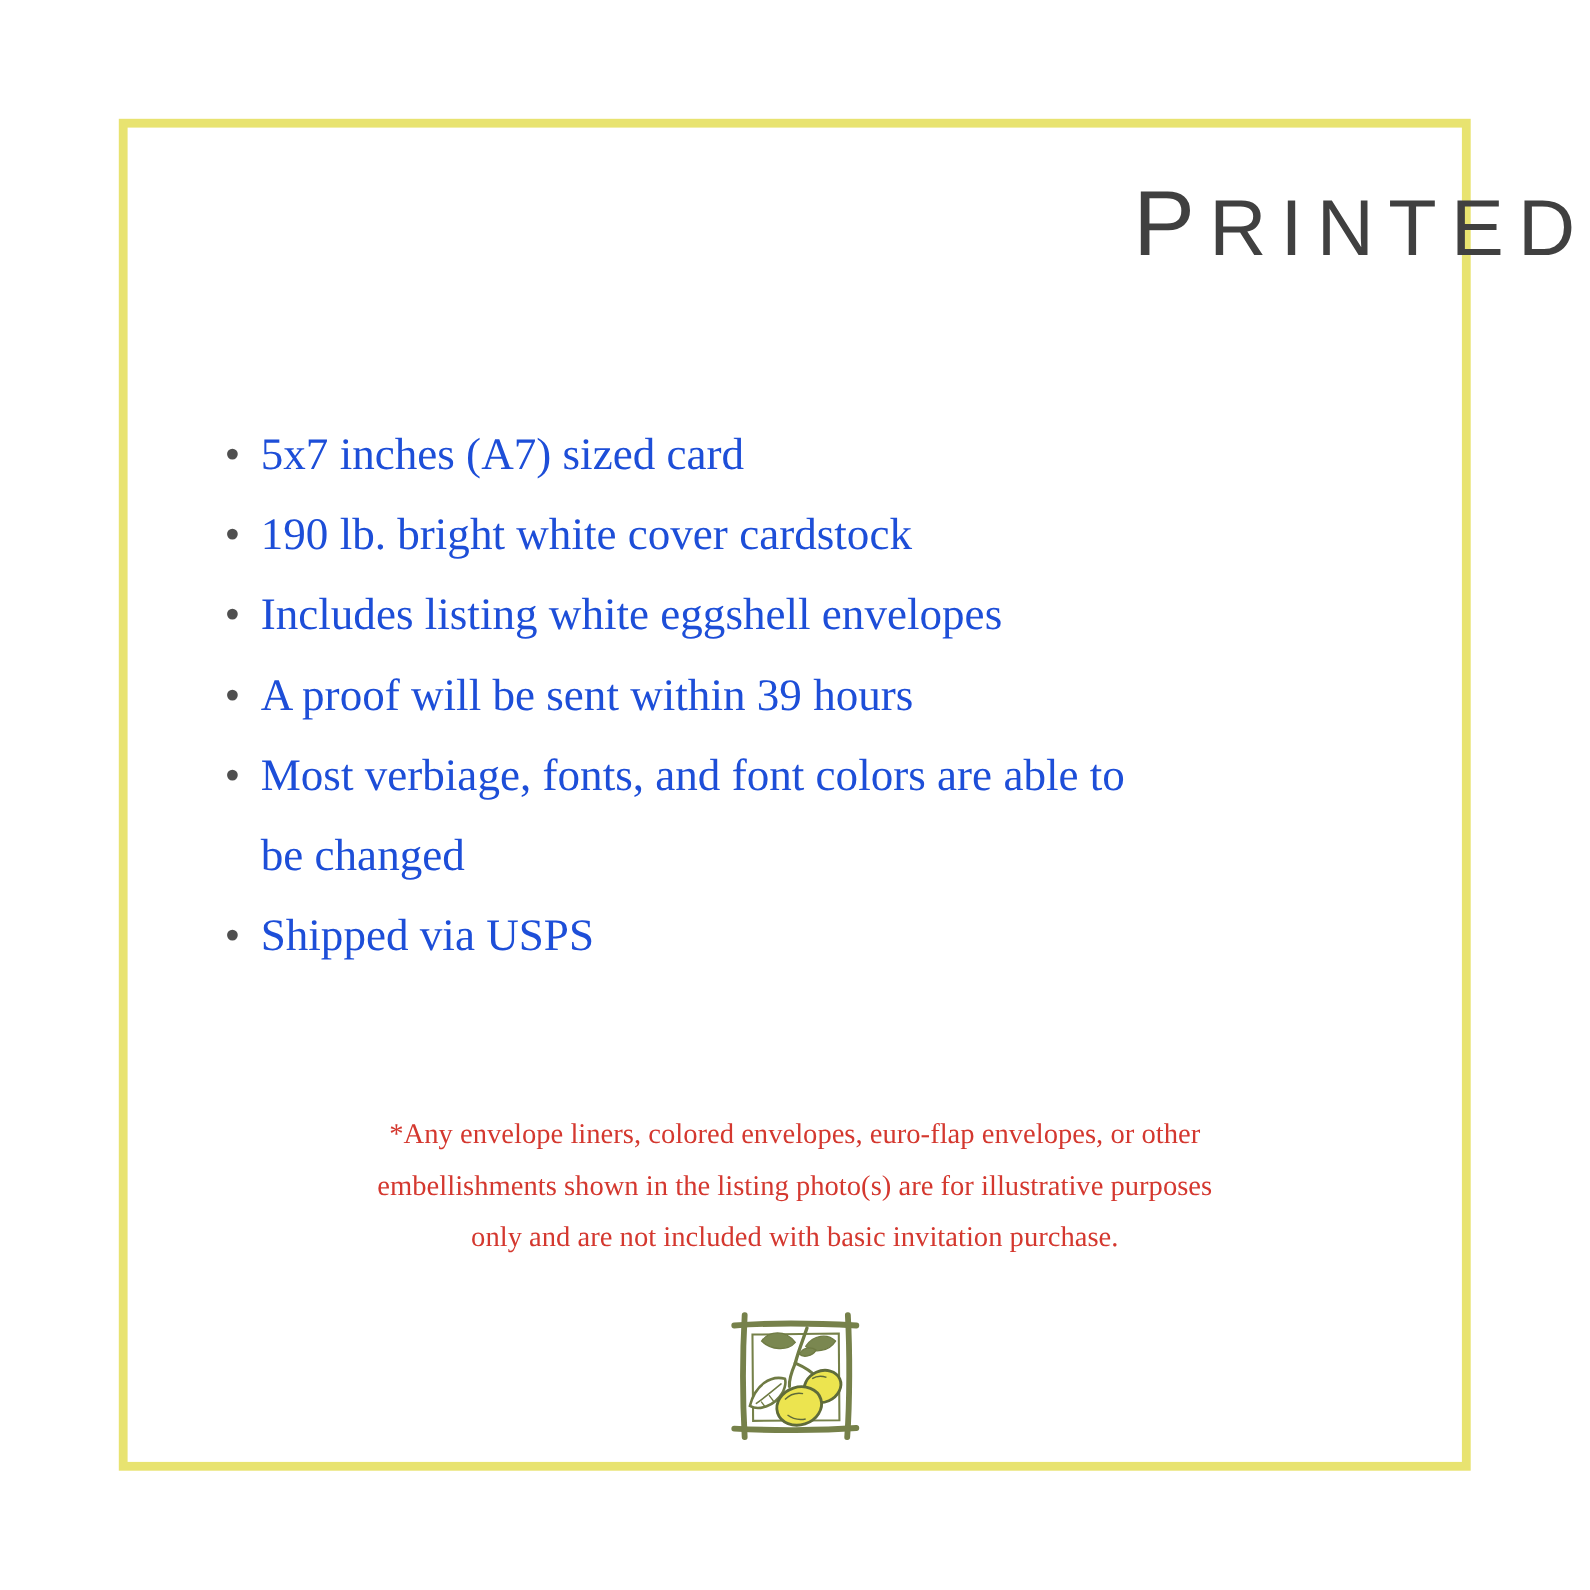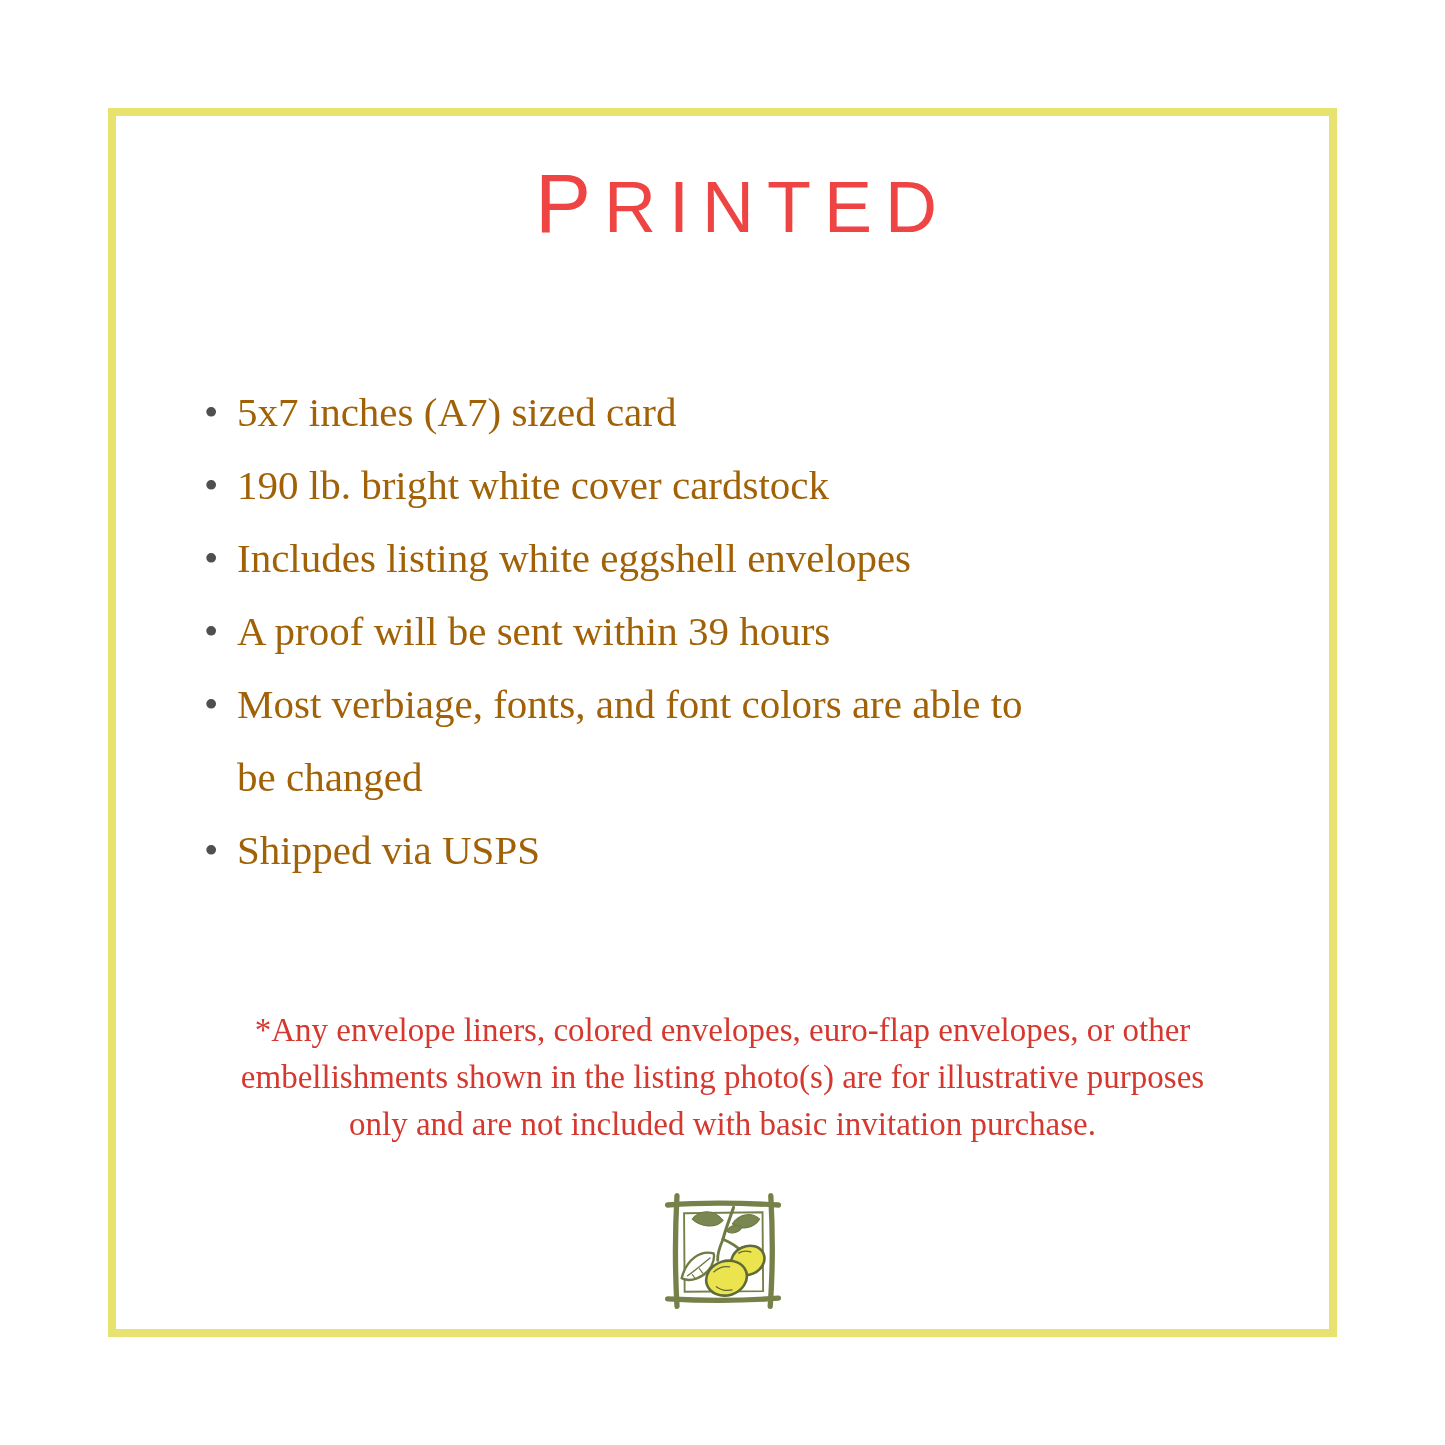--- a/index.html
+++ b/index.html
@@ -13,22 +13,22 @@
 
   .frame {
     position: absolute;
     left: 108px; top: 108px; right: 108px; bottom: 108px;
     border: 8px solid #e8e370;
   }
 
   .title {
     position: absolute;
     top: 152px; left: 0; right: 0;
-    text-align: center;
-    color: #ef4444;
+    text-align: right;
+    color: #404040;
     font-family: "Liberation Sans", "DejaVu Sans", sans-serif;
     font-weight: 400;
     margin-left: 40px;
   }
   .title-line {
     font-size: 72px;
     line-height: 103px;
     letter-spacing: 0.18em;
     text-transform: uppercase;
   }
@@ -38,35 +38,35 @@
     position: absolute;
     top: 376px; left: 204px;
     width: 1062px;
   }
   .bullets ul { list-style: none; margin: 0; padding: 0; }
   .bullets li {
     position: relative;
     padding-left: 33px;
     font-size: 41px;
     line-height: 73px;
-    color: #a16207;
+    color: #1d4ed8;
     white-space: pre-line;
   }
   .bullets li::before {
     content: "\2022";
     position: absolute;
     left: 0; top: 0;
     color: #4f4f4f;
   }
 
   .disclaimer {
     position: absolute;
     top: 1007px; left: 116px; right: 116px;
     text-align: center;
-    font-size: 33px;
+    font-size: 26px;
     line-height: 47px;
     color: #d4382f;
     white-space: pre-line;
   }
 
   .logo {
     position: absolute;
     top: 1192px; left: 50%;
     transform: translateX(-50%);
     width: 118px; height: 118px;

